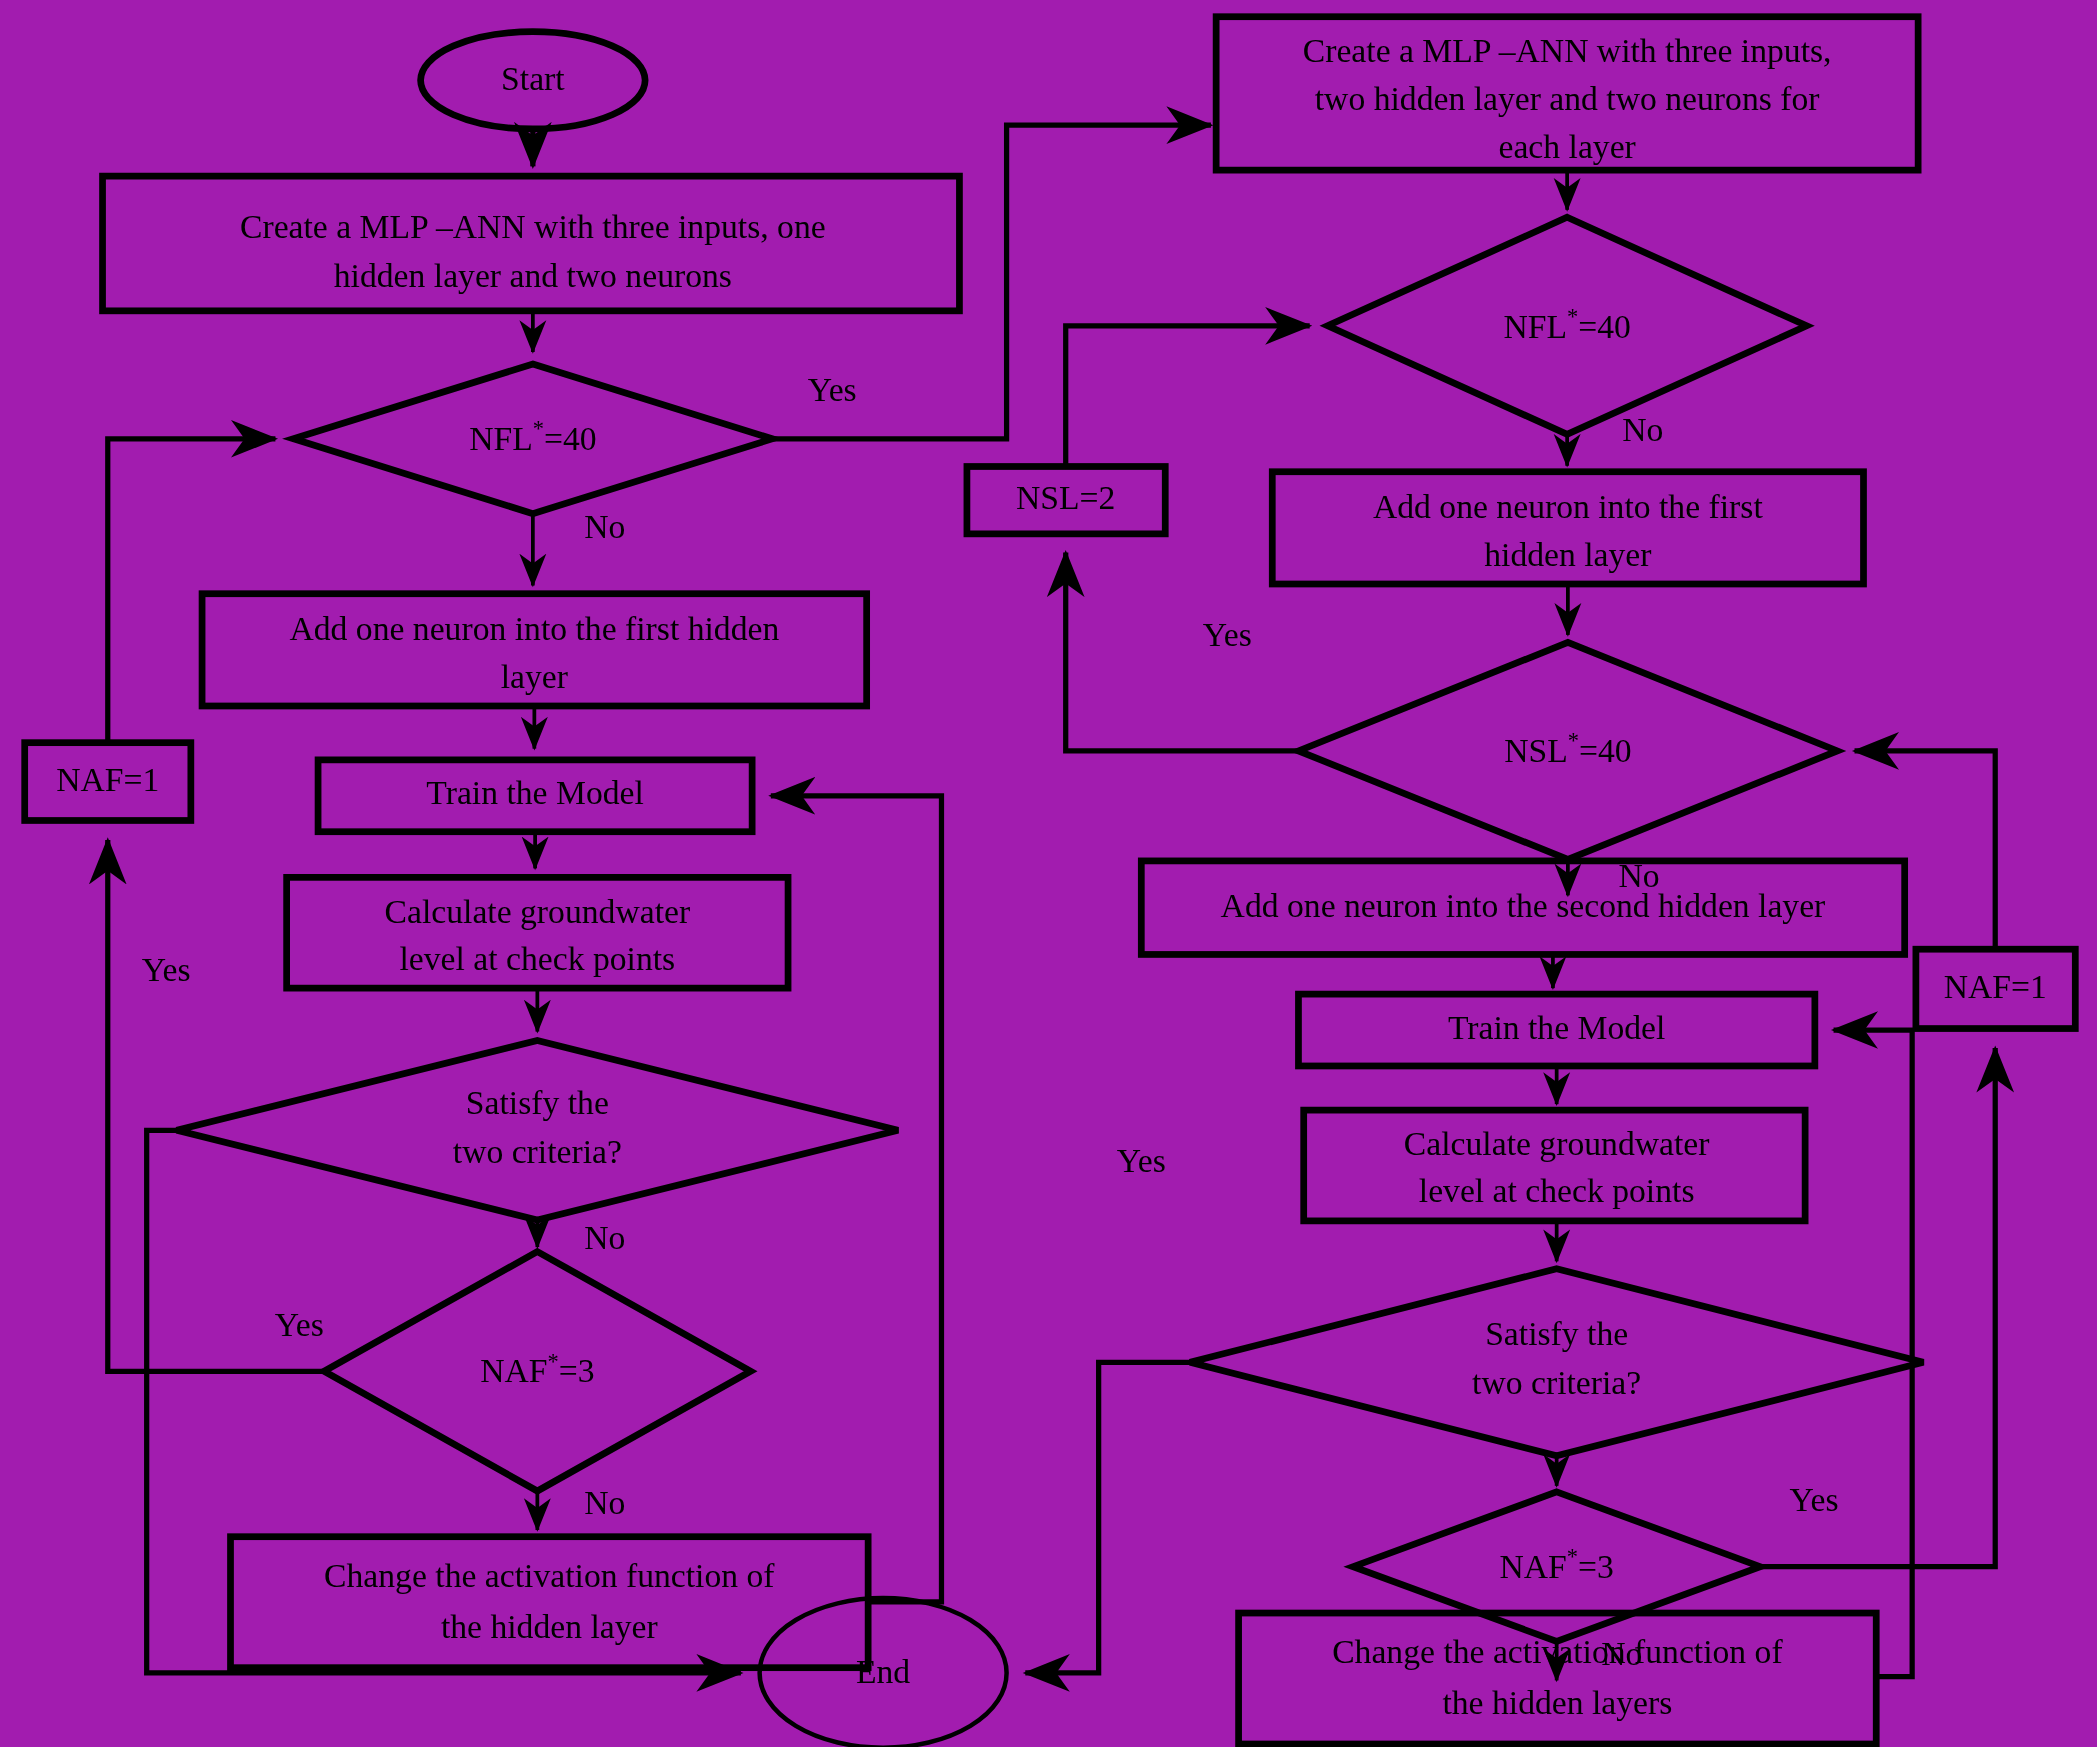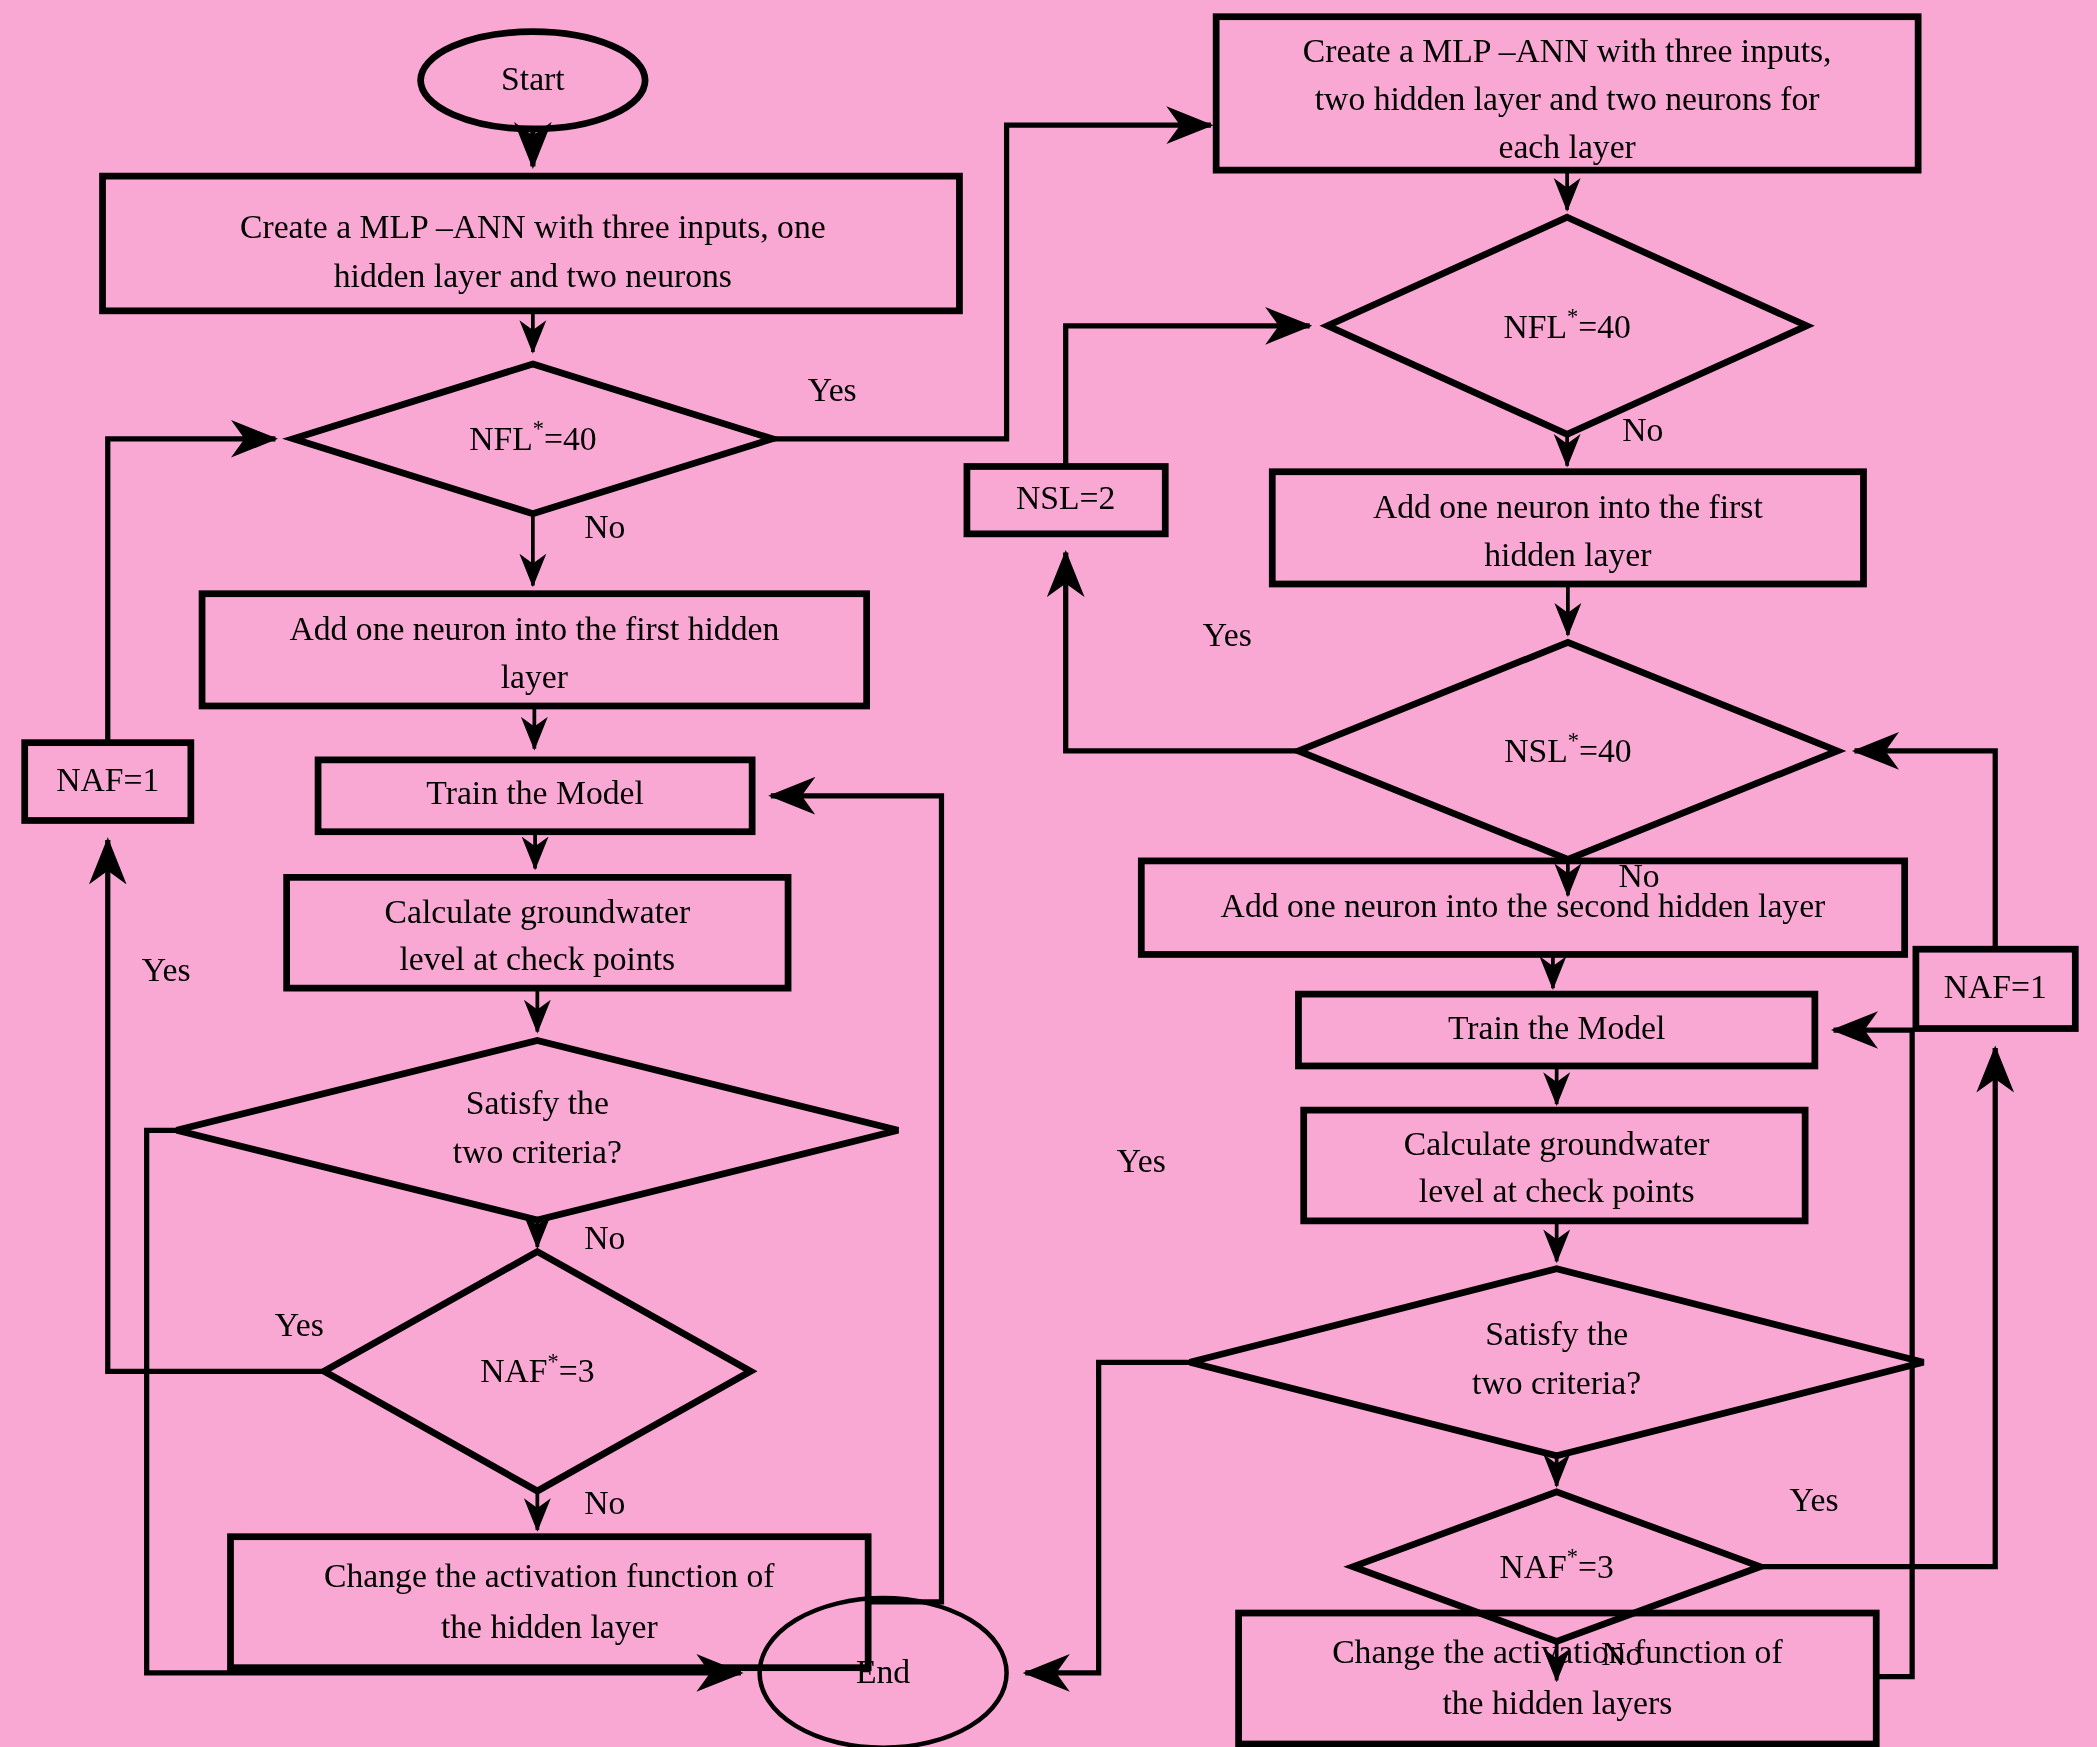--- a/index.html
+++ b/index.html
@@ -4,21 +4,21 @@
 <style>
   html, body {
     margin: 0;
     padding: 0;
     background: #ffffff;
   }
   #diagram-root {
     position: relative;
     width: 2097px;
     height: 1748px;
-    background: #f9a8d4;
+    background: #a21caf;
     font-family: "Liberation Serif", "DejaVu Serif", serif;
   }
   svg.flow {
     display: block;
     width: 2097px;
     height: 1748px;
   }
   .shape-fill { fill: #ffffff; }
   .shape-stroke { stroke: #000000; fill: none; }
   .box-thin { stroke-width: 6; }

